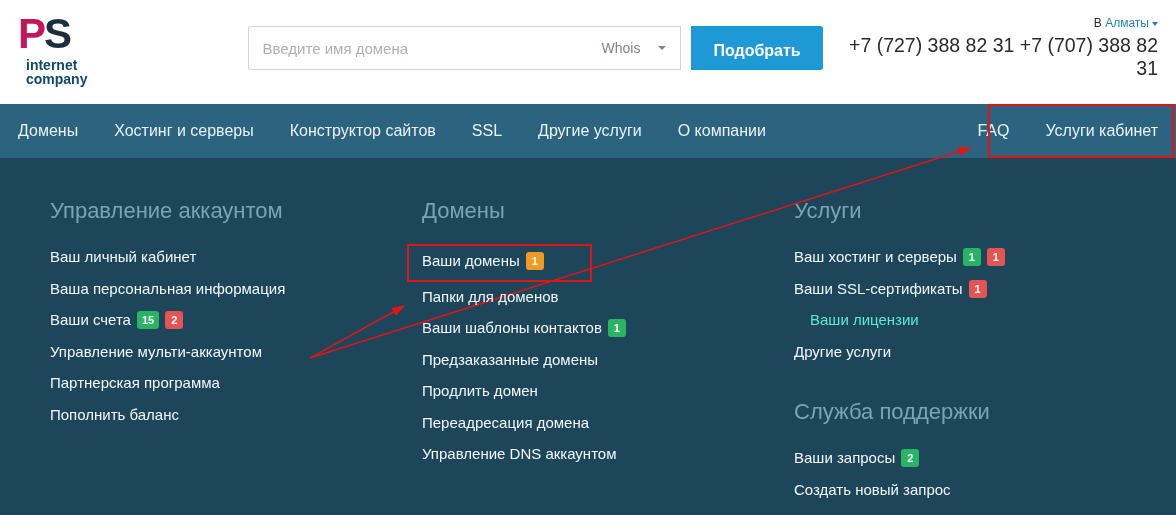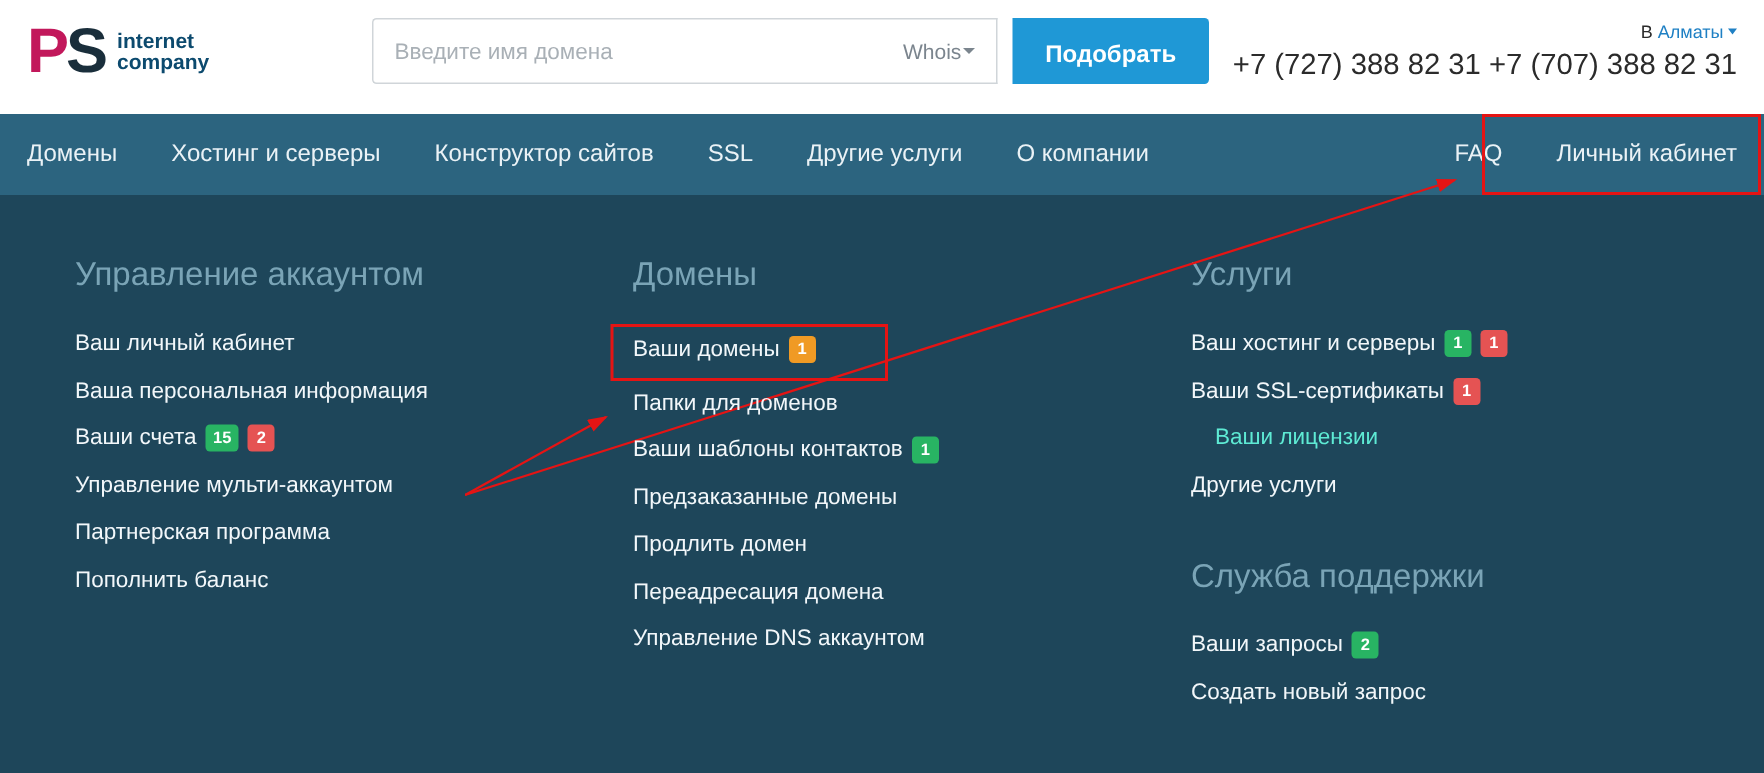--- a/index.html
+++ b/index.html
@@ -11,22 +11,23 @@
   }
 
   
   .topbar {
     display: flex;
     align-items: center;
     padding: 10px 18px 18px 18px;
   }
   .logo {
     display: flex;
-    align-items: center;
+    align-items: flex-start;
     width: 200px;
+    flex-direction: column;
   }
   .logo-ps {
     font-size: 42px;
     font-weight: 800;
     letter-spacing: -2px;
   }
   .logo-ps .p { color: #c2185b; }
   .logo-ps .s { color: #1a2e3b; }
   .logo-right {
     display: flex;
@@ -59,21 +60,21 @@
     height: 44px;
     line-height: 44px;
     padding: 0 14px;
     border: 1px solid #d0d5d9;
     border-left: none;
     color: #7b858e;
     font-size: 14px;
     background: #fff;
     display: flex;
     align-items: center;
-    gap: 1px;
+    gap: 18px;
   }
   .whois .caret {
     width: 0; height: 0;
     border-left: 4px solid transparent;
     border-right: 4px solid transparent;
     border-top: 4px solid #7b858e;
   }
   .pick-btn {
     height: 44px;
     padding: 16px 22px;
@@ -237,21 +238,21 @@
 </div>
 
 <div class="nav">
   <div class="nav-item">Домены</div>
   <div class="nav-item">Хостинг и серверы</div>
   <div class="nav-item">Конструктор сайтов</div>
   <div class="nav-item">SSL</div>
   <div class="nav-item">Другие услуги</div>
   <div class="nav-item">О компании</div>
   <div class="nav-item right">FAQ</div>
-  <div class="nav-item">Личный кабинет</div>
+  <div class="nav-item">Услуги кабинет</div>
 
   <div class="nav-highlight"></div>
 </div>
 
 <div class="mega">
 
   <svg class="arrow-annot" width="700" height="240" style="left:310px; top:-20px;">
     <defs>
       <marker id="ah" markerWidth="10" markerHeight="10" refX="8" refY="3" orient="auto">
         <path d="M0,0 L9,3 L0,6 Z" fill="#e51414"></path>

